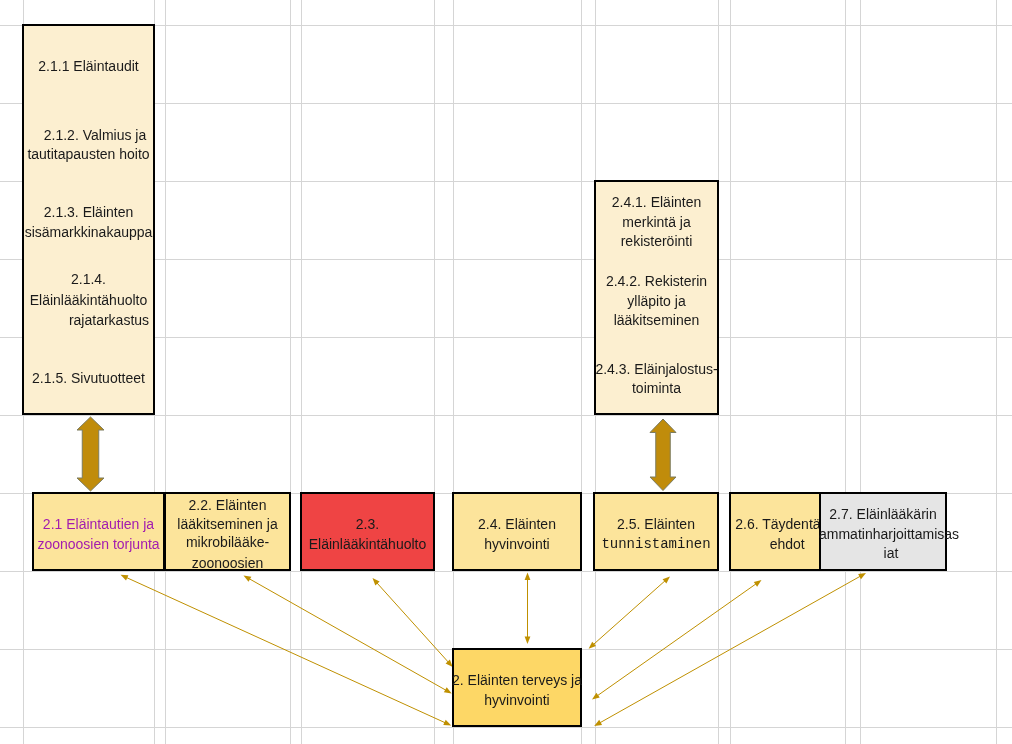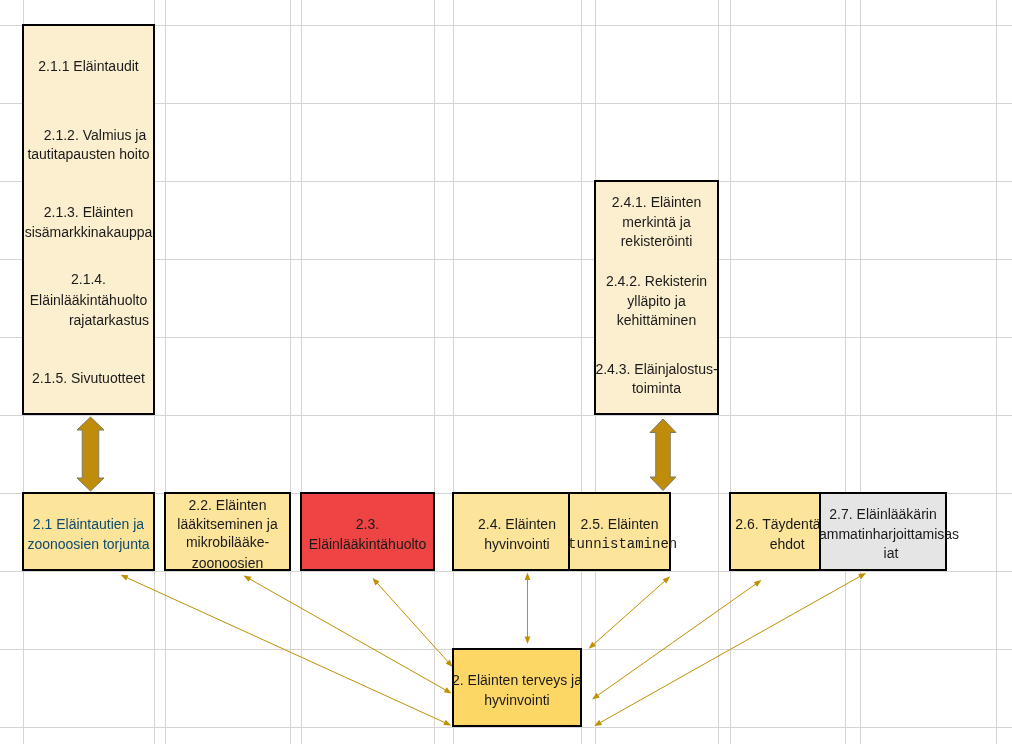--- a/index.html
+++ b/index.html
@@ -96,43 +96,43 @@
         <div class="ln" style="top: 263.9px;">Eläinlääkintähuolto</div>
         <div class="ln" style="top: 284px; padding-left: 41px;">rajatarkastus</div>
         <div class="ln" style="top: 341.6px;">2.1.5. Sivutuotteet</div>
       </div>
       <div class="box" id="box-sub_2_4" style="left: 594px; top: 180px; width: 125px; height: 235px; background: rgb(252, 239, 208); border-color: rgb(0, 0, 0); color: rgb(26, 26, 26);">
         <div class="ln" style="top: 9.8px;">2.4.1. Eläinten</div>
         <div class="ln" style="top: 30.3px;">merkintä ja</div>
         <div class="ln" style="top: 49.3px;">rekisteröinti</div>
         <div class="ln" style="top: 88.9px;">2.4.2. Rekisterin</div>
         <div class="ln" style="top: 109.3px;">ylläpito ja</div>
-        <div class="ln" style="top: 128.4px;">kehittäminen</div>
+        <div class="ln" style="top: 128.4px;">lääkitseminen</div>
         <div class="ln" style="top: 176.8px;">2.4.3. Eläinjalostus-</div>
         <div class="ln" style="top: 195.8px;">toiminta</div>
       </div>
-      <div class="box" id="box-b21" style="left: 22px; top: 492px; width: 133px; height: 79px; background: rgb(252, 228, 155); border-color: rgb(0, 0, 0); color: #0c4a6e;">
+      <div class="box" id="box-b21" style="left: 32px; top: 492px; width: 133px; height: 79px; background: rgb(252, 228, 155); border-color: rgb(0, 0, 0); color: #a21caf;">
         <div class="ln" style="top: 20.2px;">2.1 Eläintautien ja</div>
         <div class="ln" style="top: 39.8px;">zoonoosien torjunta</div>
       </div>
       <div class="box" id="box-b22" style="left: 164px; top: 492px; width: 127px; height: 79px; background: rgb(252, 228, 155); border-color: rgb(0, 0, 0); color: rgb(26, 26, 26); padding-left: 36px;">
         <div class="ln" style="top: 0.6px;">2.2. Eläinten</div>
         <div class="ln" style="top: 20.4px;">lääkitseminen ja</div>
         <div class="ln" style="top: 38px;">mikrobilääke-</div>
         <div class="ln" style="top: 59.3px;">zoonoosien</div>
       </div>
       <div class="box" id="box-b23" style="left: 300px; top: 492px; width: 135px; height: 79px; background: #ef4444; border-color: rgb(0, 0, 0); color: rgb(26, 26, 26);">
         <div class="ln" style="top: 20.2px;">2.3.</div>
         <div class="ln" style="top: 39.8px;">Eläinlääkintähuolto</div>
       </div>
       <div class="box" id="box-b24" style="left: 452px; top: 492px; width: 130px; height: 79px; background: rgb(252, 228, 155); border-color: rgb(0, 0, 0); color: rgb(26, 26, 26);">
         <div class="ln" style="top: 20.2px;">2.4. Eläinten</div>
         <div class="ln" style="top: 39.8px;">hyvinvointi</div>
       </div>
-      <div class="box" id="box-b25" style="left: 568px; top: 492px; width: 103px; height: 79px; background: rgb(252, 228, 155); border-color: rgb(0, 0, 0); color: rgb(26, 26, 26);">
+      <div class="box" id="box-b25" style="left: 593px; top: 492px; width: 126px; height: 79px; background: rgb(252, 228, 155); border-color: rgb(0, 0, 0); color: rgb(26, 26, 26);">
         <div class="ln" style="top: 20.2px;">2.5. Eläinten</div>
         <div class="ln" style="top: 39.8px; font-family: Liberation Mono, monospace;">tunnistaminen</div>
       </div>
       <div class="box" id="box-b26" style="left: 728.5px; top: 492px; width: 117.5px; height: 79px; background: rgb(252, 228, 155); border-color: rgb(0, 0, 0); color: rgb(26, 26, 26);">
         <div class="ln" style="top: 20.2px;">2.6. Täydentävät</div>
         <div class="ln" style="top: 39.8px;">ehdot</div>
       </div>
       <div class="box" id="box-b27" style="left: 819px; top: 492px; width: 128px; height: 79px; background: #e5e5e5; border-color: rgb(0, 0, 0); color: rgb(26, 26, 26);">
         <div class="ln" style="top: 10.3px;">2.7. Eläinlääkärin</div>
         <div class="ln" style="top: 29.8px;">ammatinharjoittamisas</div>

